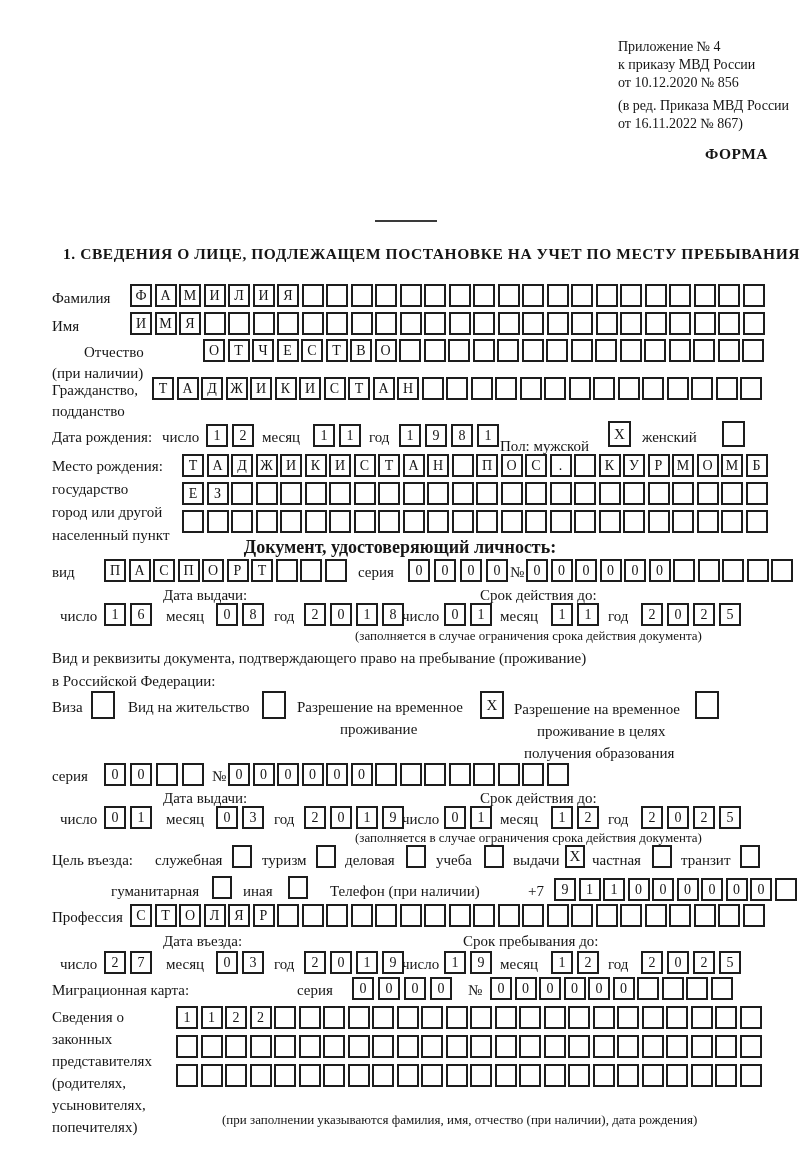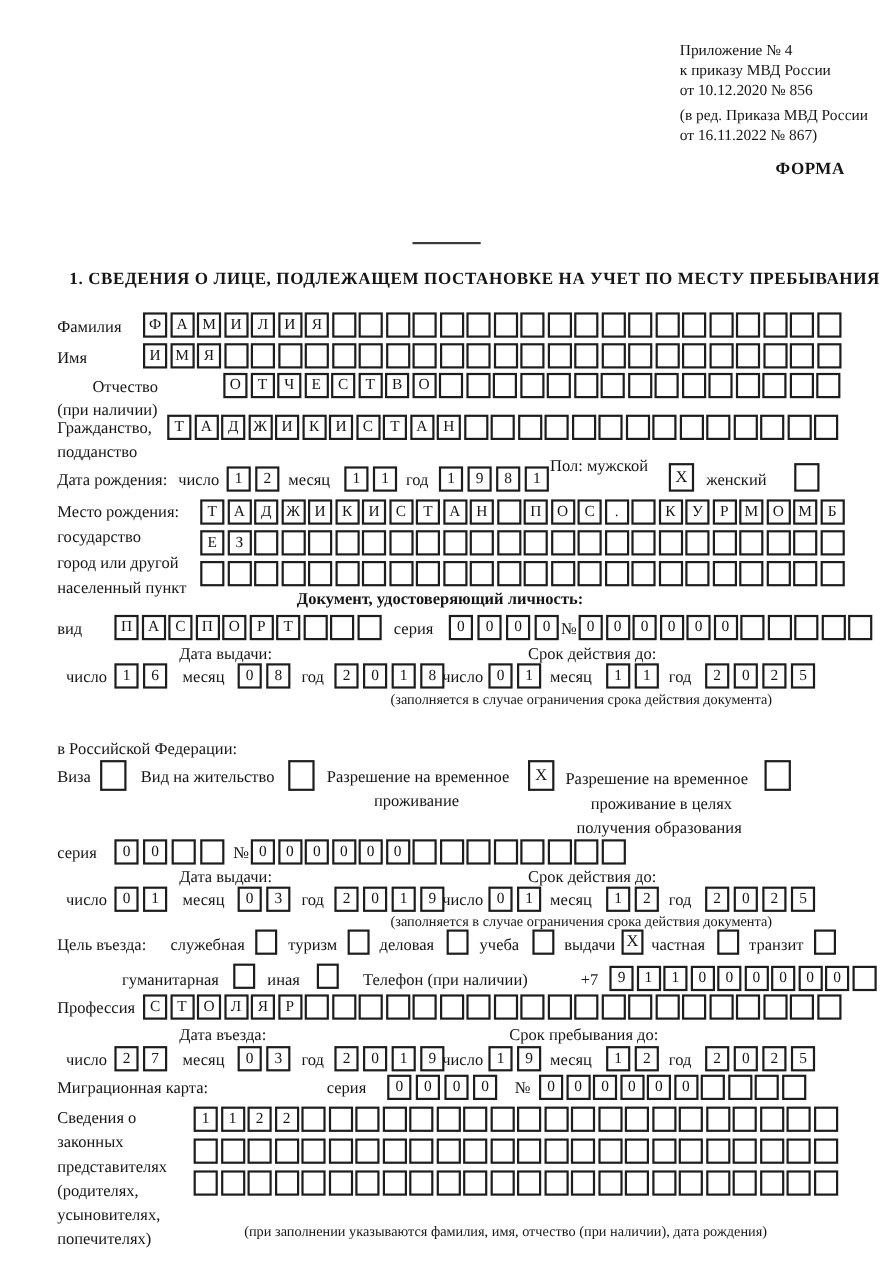--- a/index.html
+++ b/index.html
@@ -22,21 +22,21 @@
     flex:none; width:22px; height:23px; border:2px solid #1d1d1d; margin-right:2.5px;
     display:flex; align-items:center; justify-content:center; font-size:14px; background:#fff;
   }
   .drow .box { margin-right:4px; }
   .cbox {
     position:absolute; width:23px; height:26px; border:2px solid #1d1d1d; background:#fff;
     display:flex; align-items:center; justify-content:center; font-size:15px;
   }
   .cbox.sm { width:20px; height:23px; }
   .cbox.lg { width:24px; height:28px; }
-  .doc-center { width:800px; text-align:center; font-weight:bold; font-size:15px; }
+  .doc-center { width:800px; text-align:center; font-weight:bold; font-size:18px; }
 </style>
 </head>
 <body>
 
 <div class="page">
 
   <div class="abs hdr" style="left:618px; top:38px;">
     <div>Приложение № 4</div>
     <div>к приказу МВД России</div>
     <div>от 10.12.2020 № 856</div>
@@ -181,21 +181,21 @@
       <span class="box">1</span>
       <span class="box">1</span>
     </div>
   <div class="abs lbl" style="left:369px; top:429px;">год</div>
   <div class="abs boxrow drow" style="left:399px; top:424px;">
       <span class="box">1</span>
       <span class="box">9</span>
       <span class="box">8</span>
       <span class="box">1</span>
     </div>
-  <div class="abs lbl" style="left:500px; top:416px;">Пол: мужской</div>
+  <div class="abs lbl" style="left:500px; top:438px;">Пол: мужской</div>
   <span class="cbox" style="left:608px; top:421px;">X</span>
   <div class="abs lbl" style="left:642px; top:429px;">женский</div>
   <span class="cbox" style="left:722px; top:421px;"></span>
 
   <div class="abs lbl" style="left:52px; top:458px;">Место рождения:</div>
   <div class="abs lbl" style="left:52px; top:481px;">государство</div>
   <div class="abs lbl" style="left:52px; top:504px;">город или другой</div>
   <div class="abs lbl" style="left:52px; top:527px;">населенный пункт</div>
   <div class="abs boxrow" style="left:182px; top:454px;">
       <span class="box">Т</span>
@@ -343,20 +343,21 @@
     </div>
   <div class="abs lbl" style="left:608px; top:608px;">год</div>
   <div class="abs boxrow drow" style="left:641px; top:603px;">
       <span class="box">2</span>
       <span class="box">0</span>
       <span class="box">2</span>
       <span class="box">5</span>
     </div>
   <div class="abs cap" style="left:355px; top:628px;">(заполняется в случае ограничения срока действия документа)</div>
 
+  <div class="abs lbl" style="left:52px; top:650px;">Вид и реквизиты документа, подтверждающего право на пребывание (проживание)</div>
   <div class="abs lbl" style="left:52px; top:673px;">в Российской Федерации:</div>
 
   <div class="abs lbl" style="left:52px; top:699px;">Виза</div>
   <span class="cbox lg" style="left:91px; top:691px;"></span>
   <div class="abs lbl" style="left:128px; top:699px;">Вид на жительство</div>
   <span class="cbox lg" style="left:262px; top:691px;"></span>
   <div class="abs lbl" style="left:297px; top:699px;">Разрешение на временное</div>
   <div class="abs lbl" style="left:340px; top:721px;">проживание</div>
   <span class="cbox lg" style="left:480px; top:691px;">X</span>
   <div class="abs lbl" style="left:514px; top:701px;">Разрешение на временное</div>

